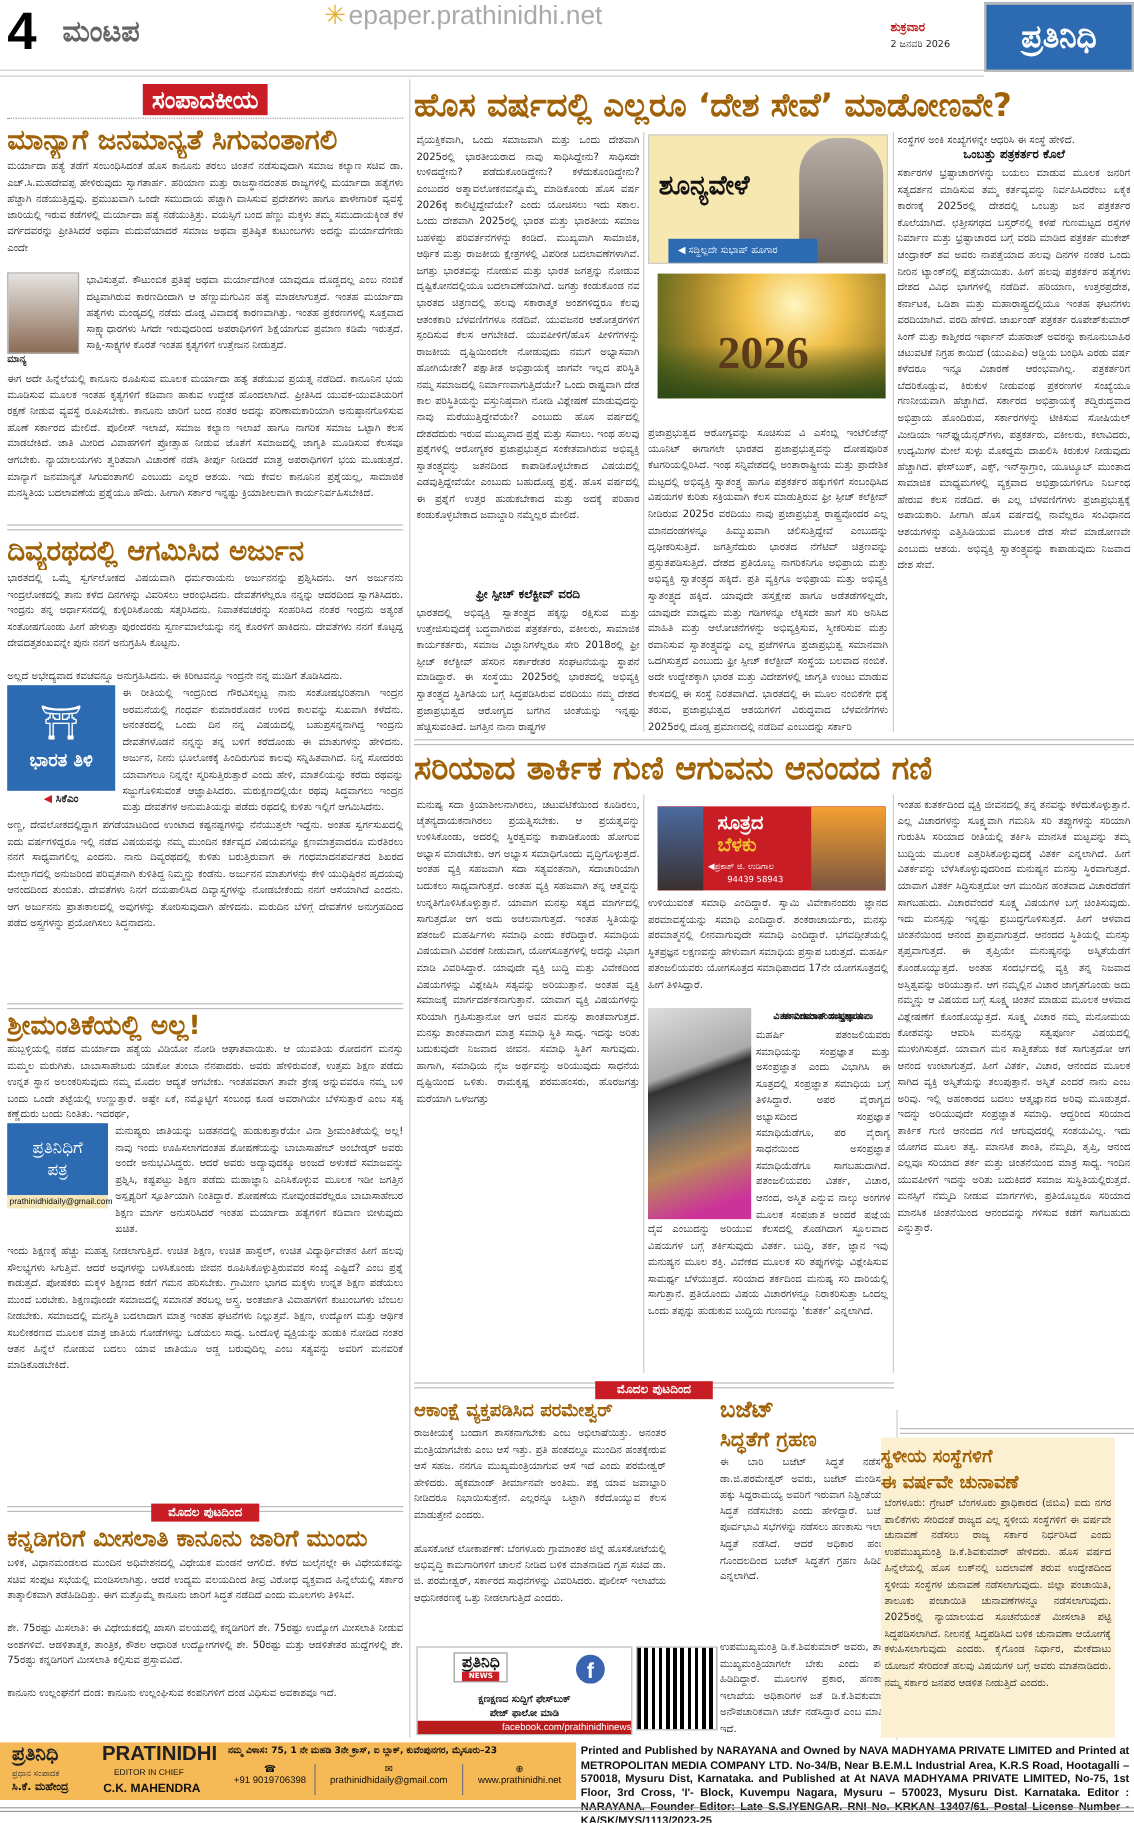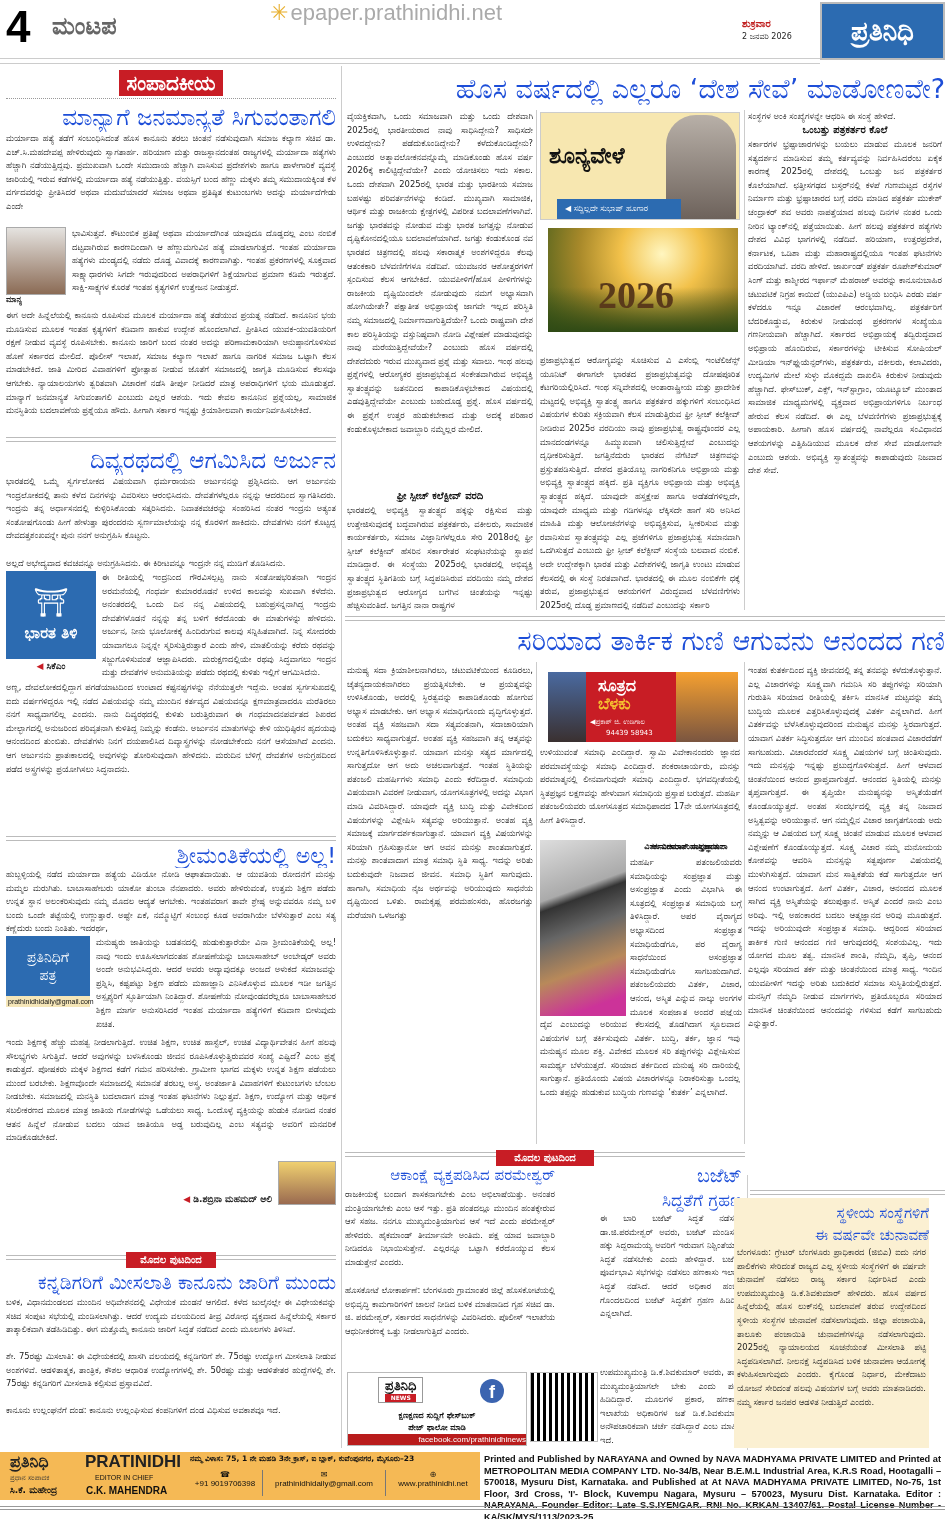--- a/index.html
+++ b/index.html
@@ -10,21 +10,21 @@
 .sec{left:52px;top:12px;font-size:24px;font-weight:bold;color:#666}
 .epaper{left:270px;top:0;font-family:"Liberation Sans",sans-serif;font-size:22px;color:#aaa}
 .epaper .ic{color:#e8b030;margin-right:2px}
 .day{left:742px;top:18px;font-size:10px;font-weight:bold;color:#c02020}
 .date{left:742px;top:32px;font-size:8px;color:#222}
 .logo{left:820px;top:2px;width:125px;height:58px;background:#2c6bb1;color:#fff;font-size:26px;font-weight:bold;display:flex;align-items:center;justify-content:center;border:2px solid #bbb}
 .mastline{left:0;top:58px;width:820px;height:6px;border-top:1px solid #ccc;border-bottom:1px solid #ccc}
 .vline{background:#ccc;width:1px}
 .dbl{height:5px;border-top:1px solid #bbb;border-bottom:1px solid #bbb}
 .body-text{font-size:8.4px;line-height:13.6px;color:#222;text-align:justify;overflow:hidden}
-.head-big{font-weight:normal;color:#1d4ed8;text-align:right;white-space:nowrap;overflow:hidden}
+.head-big{font-weight:bold;color:#a16207;text-align:left;white-space:nowrap;overflow:hidden}
 .redtag{background:#c81d25;color:#fff;text-align:right;font-weight:bold}
 .subhead{font-weight:bold;text-align:center;font-size:10px;color:#111}
 .photo{background:linear-gradient(#dcd7d0,#a8a09a);border:1px solid #aaa}
 .byline{font-size:9px;font-weight:bold;color:#222}
 .byline .tri{color:#c81d25}
 .bluebox{background:#2c6bb1;color:#fff;display:flex;flex-direction:column;align-items:center;justify-content:center}
 .footer{left:0;top:1452px;width:480px;height:48px;background:#f5b955}
 .imprint{left:480px;top:1452px;width:465px;height:50px;font-family:"Liberation Sans",sans-serif;font-size:9.2px;font-weight:bold;line-height:11.6px;text-align:justify;color:#111;padding:2px 4px}
 </style>
 </head>
@@ -86,24 +86,20 @@
     <div style="width:84px;flex:none">
       <div class="bluebox" style="height:60px">
         <div style="font-size:14px;line-height:18px">ಪ್ರತಿನಿಧಿಗೆ</div>
         <div style="font-size:14px;line-height:18px">ಪತ್ರ</div>
       </div>
       <div style="background:#f5e6b8;font-size:7px;text-align:center;padding:2px;font-family:'Liberation Sans',sans-serif">prathinidhidaily@gmail.com</div>
     </div>
     <div class="body-text" style="height:100px">ಮನುಷ್ಯರು ಜಾತಿಯನ್ನು ಬಡತನದಲ್ಲಿ ಹುಡುಕುತ್ತಾರೆಯೇ ವಿನಾ ಶ್ರೀಮಂತಿಕೆಯಲ್ಲಿ ಅಲ್ಲ! ನಾವು ಇಂದು ಊಹಿಸಲಾಗದಂತಹ ಶೋಷಣೆಯನ್ನು ಬಾಬಾಸಾಹೇಬ್ ಅಂಬೇಡ್ಕರ್ ಅವರು ಅಂದೇ ಅನುಭವಿಸಿದ್ದರು. ಆದರೆ ಅವರು ಅದ್ಯಾವುದಕ್ಕೂ ಅಂಜದೆ ಅಳುಕದೆ ಸಮಾಜವನ್ನು ಪ್ರಶ್ನಿಸಿ, ಕಷ್ಟಪಟ್ಟು ಶಿಕ್ಷಣ ಪಡೆದು ಮಹಾಜ್ಞಾನಿ ಎನಿಸಿಕೊಳ್ಳುವ ಮೂಲಕ ಇಡೀ ಜಗತ್ತಿನ ಅಸ್ಪೃಶ್ಯರಿಗೆ ಸ್ಫೂರ್ತಿಯಾಗಿ ನಿಂತಿದ್ದಾರೆ. ಶೋಷಣೆಯ ನೋವುಂಡವರೆಲ್ಲರೂ ಬಾಬಾಸಾಹೇಬರ ಶಿಕ್ಷಣ ಮಾರ್ಗ ಅನುಸರಿಸಿದರೆ ಇಂತಹ ಮರ್ಯಾದಾ ಹತ್ಯೆಗಳಿಗೆ ಕಡಿವಾಣ ಬೀಳುವುದು ಖಚಿತ.</div>
   </div>
   <div class="body-text" style="height:155px">ಇಂದು ಶಿಕ್ಷಣಕ್ಕೆ ಹೆಚ್ಚು ಮಹತ್ವ ನೀಡಲಾಗುತ್ತಿದೆ. ಉಚಿತ ಶಿಕ್ಷಣ, ಉಚಿತ ಹಾಸ್ಟೆಲ್, ಉಚಿತ ವಿದ್ಯಾರ್ಥಿವೇತನ ಹೀಗೆ ಹಲವು ಸೌಲಭ್ಯಗಳು ಸಿಗುತ್ತಿವೆ. ಆದರೆ ಅವುಗಳನ್ನು ಬಳಸಿಕೊಂಡು ಜೀವನ ರೂಪಿಸಿಕೊಳ್ಳುತ್ತಿರುವವರ ಸಂಖ್ಯೆ ಎಷ್ಟಿದೆ? ಎಂಬ ಪ್ರಶ್ನೆ ಕಾಡುತ್ತದೆ. ಪೋಷಕರು ಮಕ್ಕಳ ಶಿಕ್ಷಣದ ಕಡೆಗೆ ಗಮನ ಹರಿಸಬೇಕು. ಗ್ರಾಮೀಣ ಭಾಗದ ಮಕ್ಕಳು ಉನ್ನತ ಶಿಕ್ಷಣ ಪಡೆಯಲು ಮುಂದೆ ಬರಬೇಕು. ಶಿಕ್ಷಣವೊಂದೇ ಸಮಾಜದಲ್ಲಿ ಸಮಾನತೆ ತರಬಲ್ಲ ಅಸ್ತ್ರ. ಅಂತರ್ಜಾತಿ ವಿವಾಹಗಳಿಗೆ ಕುಟುಂಬಗಳು ಬೆಂಬಲ ನೀಡಬೇಕು. ಸಮಾಜದಲ್ಲಿ ಮನಸ್ಥಿತಿ ಬದಲಾದಾಗ ಮಾತ್ರ ಇಂತಹ ಘಟನೆಗಳು ನಿಲ್ಲುತ್ತವೆ. ಶಿಕ್ಷಣ, ಉದ್ಯೋಗ ಮತ್ತು ಆರ್ಥಿಕ ಸಬಲೀಕರಣದ ಮೂಲಕ ಮಾತ್ರ ಜಾತಿಯ ಗೋಡೆಗಳನ್ನು ಒಡೆಯಲು ಸಾಧ್ಯ. ಒಂದೊಳ್ಳೆ ವ್ಯಕ್ತಿಯನ್ನು ಹುಡುಕಿ ನೋಡಿದ ನಂತರ ಆತನ ಹಿನ್ನೆಲೆ ನೋಡುವ ಬದಲು ಯಾವ ಜಾತಿಯೂ ಅಡ್ಡ ಬರುವುದಿಲ್ಲ ಎಂಬ ಸತ್ಯವನ್ನು ಅವರಿಗೆ ಮನವರಿಕೆ ಮಾಡಿಕೊಡಬೇಕಿದೆ.</div>
-  <div style="display:flex;justify-content:flex-end;align-items:flex-end;gap:6px;margin-top:-30px">
-    <div class="byline"><span class="tri">◀ </span><span>ಡಿ.ಶಬ್ರಿನಾ ಮಹಮದ್ ಆಲಿ</span></div>
-    <div class="photo" style="width:58px;height:44px;background:linear-gradient(#f0d070,#9a6a50)"></div>
-  </div>
 </div>
 <div class="abs dbl" style="left:6px;top:1255px;width:330px"></div>
 
 <div class="abs" style="left:6px;top:1248px;width:330px">
   <div style="text-align:center"><span class="redtag" style="display:inline-block;font-size:10px;padding:2px 14px">ಮೊದಲ ಪುಟದಿಂದ</span></div>
   <div class="head-big" style="font-size:19px;line-height:28px">ಕನ್ನಡಿಗರಿಗೆ ಮೀಸಲಾತಿ ಕಾನೂನು ಜಾರಿಗೆ ಮುಂದು</div>
   <div class="body-text" style="height:54px">ಬಳಿಕ, ವಿಧಾನಮಂಡಲದ ಮುಂದಿನ ಅಧಿವೇಶನದಲ್ಲಿ ವಿಧೇಯಕ ಮಂಡನೆ ಆಗಲಿದೆ. ಕಳೆದ ಜುಲೈನಲ್ಲೇ ಈ ವಿಧೇಯಕವನ್ನು ಸಚಿವ ಸಂಪುಟ ಸಭೆಯಲ್ಲಿ ಮಂಡಿಸಲಾಗಿತ್ತು. ಆದರೆ ಉದ್ಯಮ ವಲಯದಿಂದ ತೀವ್ರ ವಿರೋಧ ವ್ಯಕ್ತವಾದ ಹಿನ್ನೆಲೆಯಲ್ಲಿ ಸರ್ಕಾರ ತಾತ್ಕಾಲಿಕವಾಗಿ ತಡೆಹಿಡಿದಿತ್ತು. ಈಗ ಮತ್ತೊಮ್ಮೆ ಕಾನೂನು ಜಾರಿಗೆ ಸಿದ್ಧತೆ ನಡೆದಿದೆ ಎಂದು ಮೂಲಗಳು ತಿಳಿಸಿವೆ.</div>
   <div class="body-text" style="height:54px">ಶೇ. 75ರಷ್ಟು ಮಿಸಲಾತಿ: ಈ ವಿಧೇಯಕದಲ್ಲಿ ಖಾಸಗಿ ವಲಯದಲ್ಲಿ ಕನ್ನಡಿಗರಿಗೆ ಶೇ. 75ರಷ್ಟು ಉದ್ಯೋಗ ಮೀಸಲಾತಿ ನೀಡುವ ಅಂಶಗಳಿವೆ. ಆಡಳಿತಾತ್ಮಕ, ತಾಂತ್ರಿಕ, ಕೌಶಲ ಆಧಾರಿತ ಉದ್ಯೋಗಗಳಲ್ಲಿ ಶೇ. 50ರಷ್ಟು ಮತ್ತು ಆಡಳಿತೇತರ ಹುದ್ದೆಗಳಲ್ಲಿ ಶೇ. 75ರಷ್ಟು ಕನ್ನಡಿಗರಿಗೆ ಮೀಸಲಾತಿ ಕಲ್ಪಿಸುವ ಪ್ರಸ್ತಾವವಿದೆ.</div>
   <div class="body-text" style="height:27px">ಕಾನೂನು ಉಲ್ಲಂಘನೆಗೆ ದಂಡ: ಕಾನೂನು ಉಲ್ಲಂಘಿಸುವ ಕಂಪನಿಗಳಿಗೆ ದಂಡ ವಿಧಿಸುವ ಅವಕಾಶವೂ ಇದೆ.</div>
 </div>

